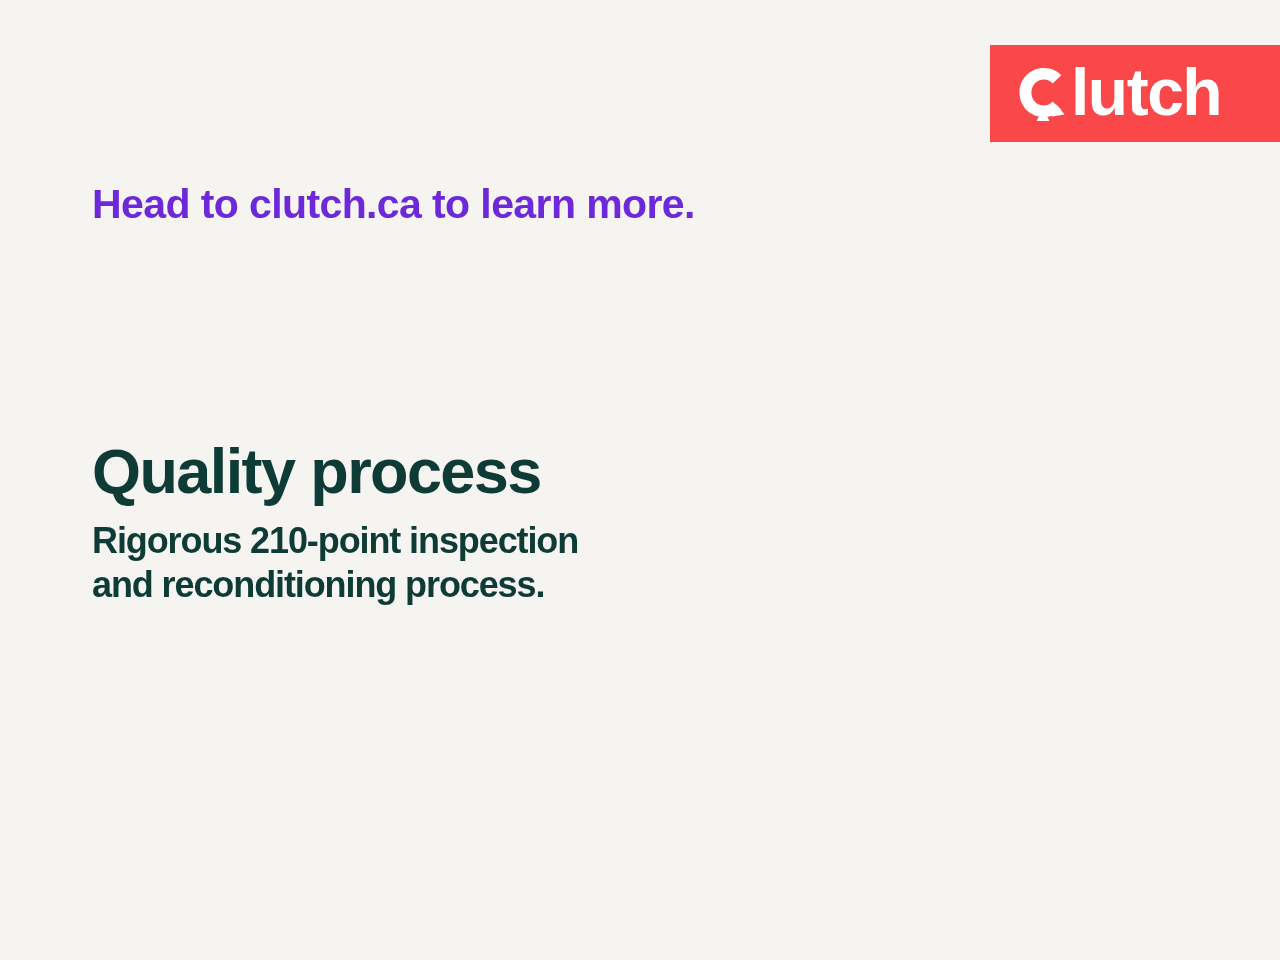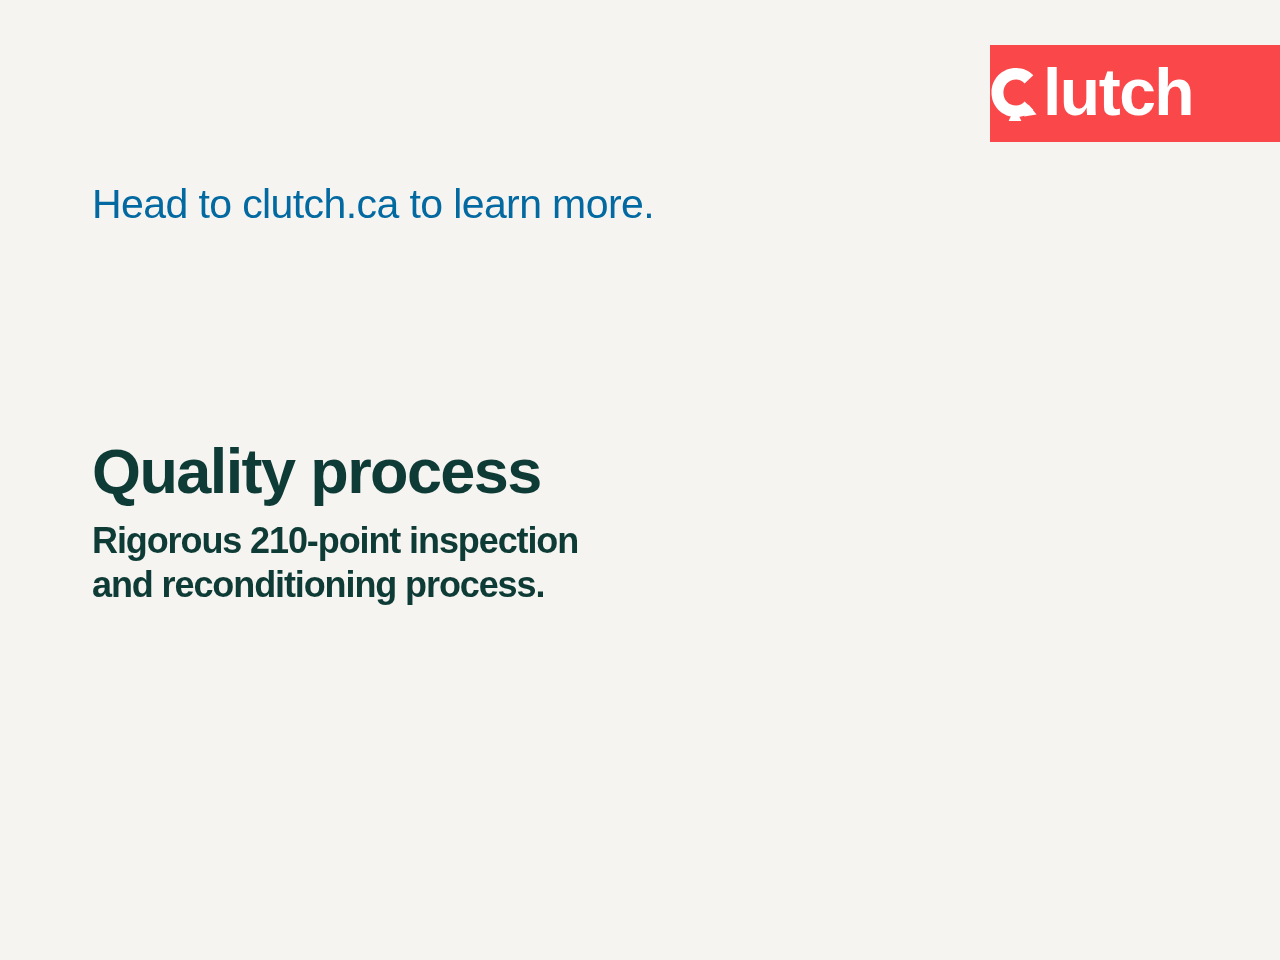--- a/index.html
+++ b/index.html
@@ -27,20 +27,21 @@
     position: absolute;
     left: 990px;
     top: 45px;
     width: 290px;
     height: 97px;
     background: #FA484A;
     display: flex;
     align-items: center;
     justify-content: flex-start;
     box-sizing: border-box;
+    padding-left: 28px;
   }
 
   .brand-lockup {
     display: flex;
     align-items: center;
     gap: 0px;
   }
 
   .brand-c-mark {
     width: 52px;
@@ -61,23 +62,23 @@
     margin-left: -1px;
     position: relative;
     top: -2px;
   }
 
   
   .lead-line {
     position: absolute;
     left: 92px;
     top: 180px;
-    color: #0369a1;
+    color: #6d28d9;
     font-size: 41px;
-    font-weight: 400;
+    font-weight: 700;
     letter-spacing: -0.6px;
     line-height: 1.2;
     white-space: nowrap;
   }
 
   
   .message-block {
     position: absolute;
     left: 92px;
     top: 437px;

